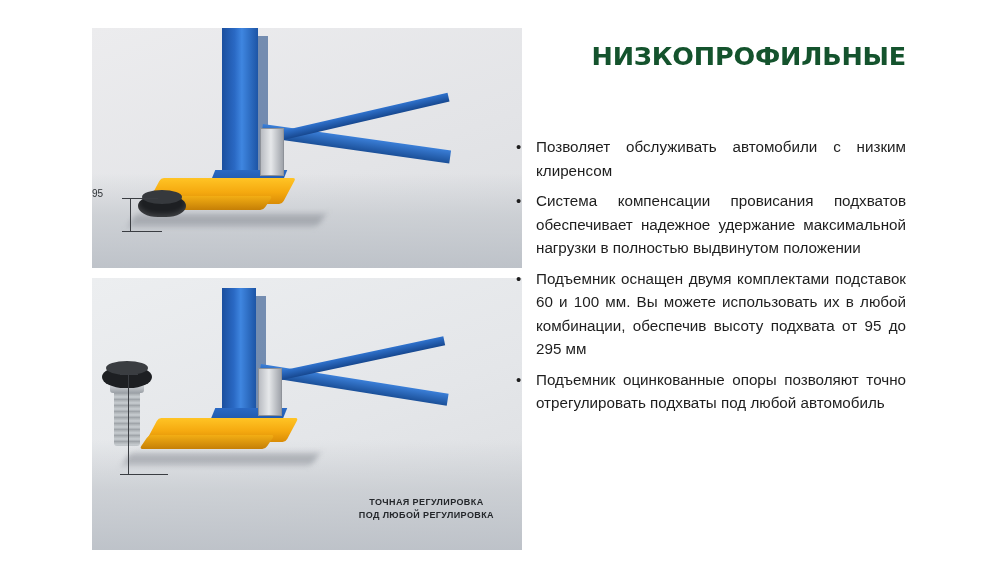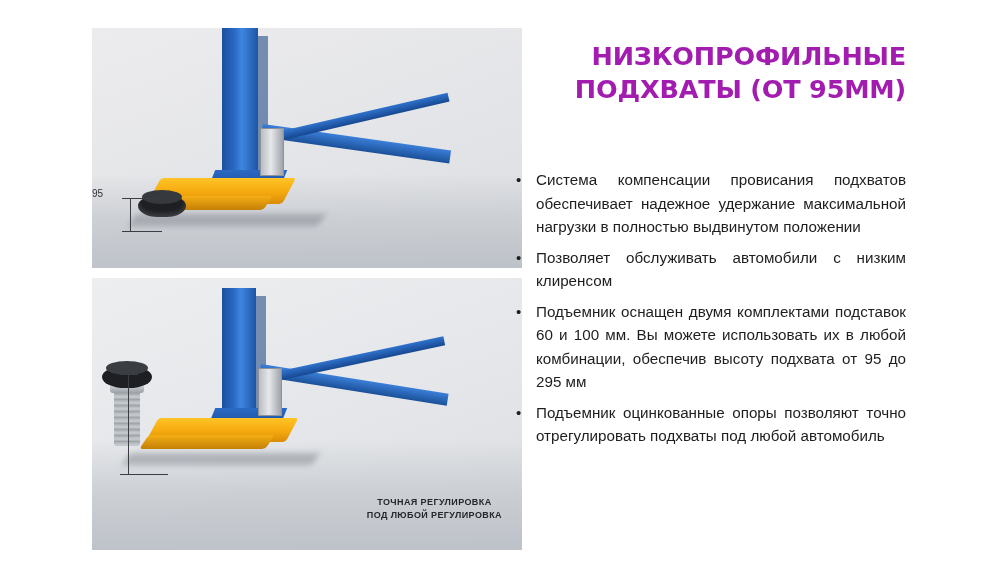--- a/index.html
+++ b/index.html
@@ -324,21 +324,21 @@
     height: 100px;
     width: 1px;
     background: #3a3d42;
   }
   .dim2-tt { position: absolute; left: 28px; top: 96px; width: 18px; height: 1px; background: #3a3d42; }
   .dim2-tb { position: absolute; left: 28px; top: 196px; width: 18px; height: 1px; background: #3a3d42; }
   .dim2-lead { position: absolute; left: 46px; top: 196px; width: 30px; height: 1px; background: #3a3d42; }
 
   .caption {
     position: absolute;
-    right: 20px;
+    right: 28px;
     bottom: 28px;
     text-align: center;
     font-size: 9px;
     font-weight: bold;
     letter-spacing: .4px;
     color: #24272b;
     line-height: 13px;
     font-family: "Liberation Sans", sans-serif;
   }
 
@@ -348,21 +348,21 @@
     left: 510px;
     top: 28px;
     width: 396px;
   }
   .title {
     font-family: "DejaVu Sans", sans-serif;
     font-weight: bold;
     font-size: 25.5px;
     line-height: 33px;
     letter-spacing: -0.2px;
-    color: #a21caf;
+    color: #14532d;
     text-align: right;
     margin: 12px 0 0 0;
   }
   .title div { white-space: nowrap; }
 
   .bullets {
     margin: 62px 0 0 0;
     padding: 0;
     list-style: none;
   }
@@ -441,24 +441,23 @@
       <div class="caption">
         <div>ТОЧНАЯ РЕГУЛИРОВКА</div>
         <div>ПОД ЛЮБОЙ РЕГУЛИРОВКА</div>
       </div>
     </div>
   </div>
 
   <div class="text-col">
     <div class="title">
       <div>НИЗКОПРОФИЛЬНЫЕ</div>
-      <div>ПОДХВАТЫ (ОТ 95ММ)</div>
     </div>
 
     <ul class="bullets">
+      <li>Позволяет обслуживать автомобили с низким клиренсом</li>
       <li>Система компенсации провисания подхватов обеспечивает надежное удержание максимальной нагрузки в полностью выдвинутом положении</li>
-      <li>Позволяет обслуживать автомобили с низким клиренсом</li>
       <li>Подъемник оснащен двумя комплектами подставок 60 и 100 мм. Вы можете использовать их в любой комбинации, обеспечив высоту подхвата от 95 до 295 мм</li>
       <li>Подъемник оцинкованные опоры позволяют точно отрегулировать подхваты под любой автомобиль</li>
     </ul>
   </div>
 
 </div>
 
 </body></html>

